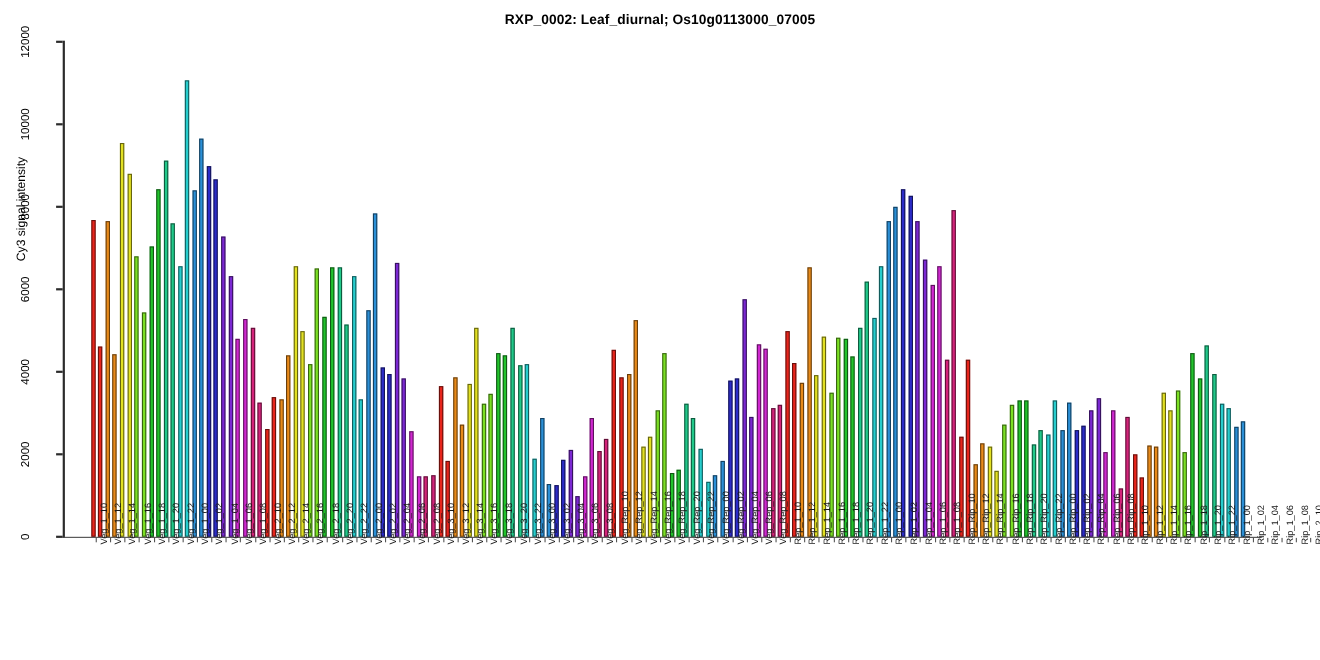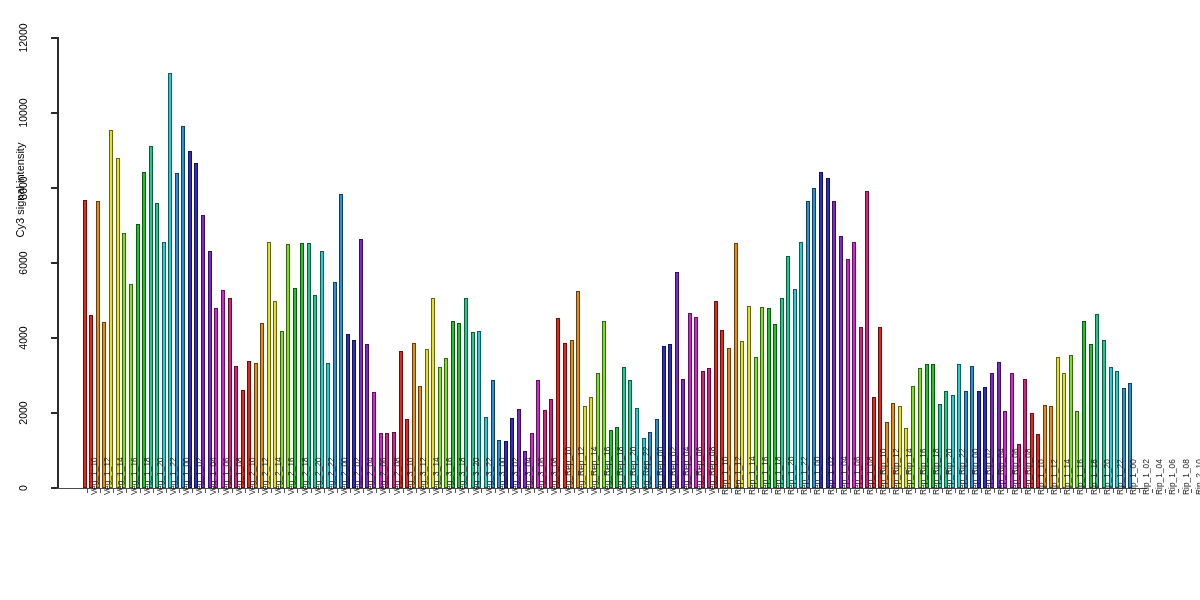--- a/index.html
+++ b/index.html
@@ -33,20 +33,21 @@
   #xlabels{position:absolute;left:57px;top:489px;width:1090px;height:110px;}
   .xtick{position:absolute;top:0;width:1px;height:4px;background:#555;}
   .xlab{position:absolute;font-size:8.4px;color:#1a1a1a;white-space:nowrap;
         transform-origin:0 0;transform:rotate(-90deg);line-height:8px;}
 </style>
 </head>
 <body>
 
 <div id="root">
 
+  <div id="chart-title">RXP_0002: Leaf_diurnal; Os10g0113000_07005</div>
 
   <div id="ylabel">Cy3 signal intensity</div>
 
   <div id="yaxis-line"></div>
   <div id="xaxis-line"></div>
 
   <div id="yticks">
       <div class="ytick" style="top: 487.3px;"></div>
       <div class="ytwrap" style="top: 482px; left: 0px;">
         <span>0</span>

